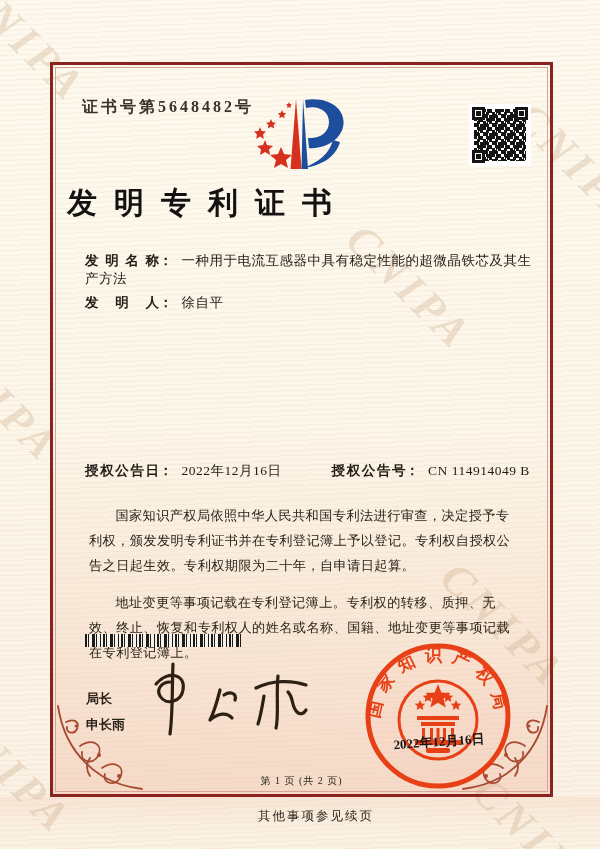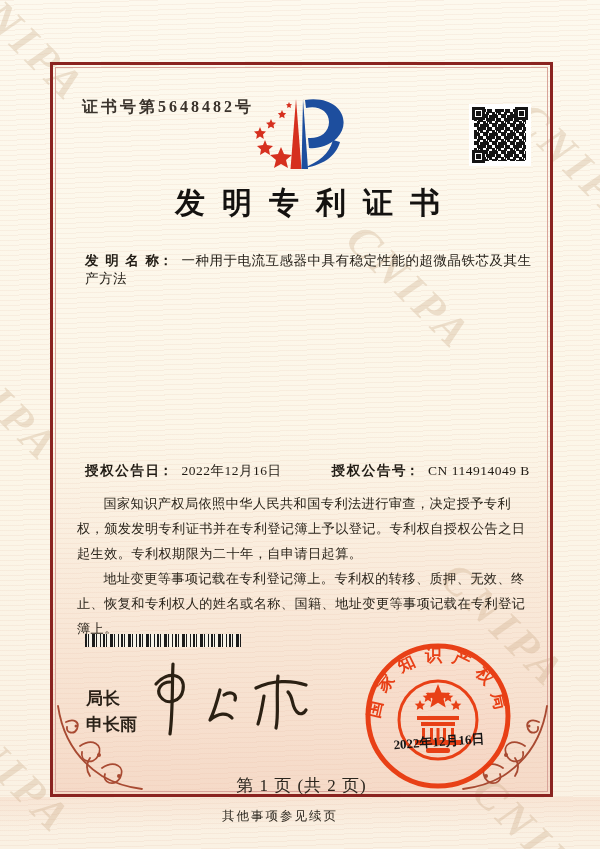--- a/index.html
+++ b/index.html
@@ -63,59 +63,59 @@
     background-image:
       repeating-conic-gradient(#141414 0% 25%, rgba(0,0,0,0) 0% 50%),
       repeating-conic-gradient(#141414 0% 25%, rgba(255,255,255,0) 0% 50%);
     background-size:6px 6px, 9px 9px;
   }
   .finder{position:absolute; width:13px; height:13px; border:3px solid #141414; background:#fff; box-sizing:border-box;}
   .finder::after{content:""; position:absolute; inset:1px; background:#141414;}
   .finder.tl{left:3px; top:3px;} .finder.tr{right:3px; top:3px;} .finder.bl{left:3px; bottom:3px;}
   .title{
     position:absolute; left:50px; top:183px; width:407px; z-index:2;
-    text-align:right; font-size:30px; font-weight:700; color:#141210;
+    text-align:left; font-size:30px; font-weight:700; color:#141210;
     letter-spacing:17px; text-indent:17px;
   }
   .field-row{position:absolute; left:85px; right:58px; z-index:2; font-size:13.5px; white-space:nowrap;}
   .fr1{top:252px; white-space:normal;} .fr2{top:294px;} .fr3{top:327px;}
   .fr4{top:360px;} .fr5{top:394px;} .fr6{top:428px;} .fr7{top:462px;}
   .f-label{display:inline-block; width:74px; text-align:justify; text-align-last:justify; font-weight:700; vertical-align:top;}
   .f-colon{font-weight:700; margin-right:9px;}
   .f-value{font-weight:500; letter-spacing:0.5px;}
   .grant-group{margin-left:50px;}
   .legal{
     position:absolute; left:77px; top:491px; width:452px; z-index:2;
     font-size:13.2px; line-height:25px; color:#2a241b; letter-spacing:0.4px;
   }
-  .legal p{margin:0; text-indent:2em;}
+  .legal p{margin:12px; text-indent:2em;}
   .barcode{
     position:absolute; left:85px; top:634px; width:156px; height:13px; z-index:2;
     background:repeating-linear-gradient(90deg,
       #1b1b1b 0 2px, #f6f2e8 2px 3px,
       #1b1b1b 3px 4px, #f6f2e8 4px 7px,
       #1b1b1b 7px 10px, #f6f2e8 10px 11px,
       #1b1b1b 11px 12px, #f6f2e8 12px 15px,
       #1b1b1b 15px 16px, #f6f2e8 16px 18px);
   }
-  .director{position:absolute; left:86px; top:686px; z-index:2; font-size:17px; font-weight:700; color:#2a2118; line-height:26px;}
+  .director{position:absolute; left:86px; top:686px; z-index:2; font-size:13px; font-weight:700; color:#2a2118; line-height:26px;}
   .signature{position:absolute; left:140px; top:660px; z-index:3;}
   .seal{position:absolute; left:360px; top:640px; z-index:3; opacity:0.95;}
   .seal-date{
     position:absolute; left:366px; top:733px; width:146px; z-index:4;
     text-align:center; font-size:13px; font-weight:700; color:#151515;
     transform:rotate(-4deg); font-family:"Liberation Serif",serif; white-space:nowrap;
   }
   .page-no{
     position:absolute; left:50px; top:774px; width:503px; z-index:2;
-    text-align:center; font-size:17px; color:#2b261e; letter-spacing:1px;
+    text-align:center; font-size:10px; color:#2b261e; letter-spacing:1px;
   }
   .footer-note{
     position:absolute; left:0; top:808px; width:560px; z-index:2;
-    text-align:center; font-size:12.5px; color:#2b261e; letter-spacing:2px;
+    text-align:center; font-size:12.5px; color:#2b261e; letter-spacing:2px;padding-left:36px;
   }
 </style>
 </head>
 <body>
 
 <div id="page">
   <div class="texture"></div>
   <div class="pink-tint"></div>
   <div class="pink-tint-bottom"></div>
 
@@ -183,20 +183,23 @@
     <div class="qr-body"></div>
     <div class="finder tl"></div>
     <div class="finder tr"></div>
     <div class="finder bl"></div>
   </div>
 
   <div class="title">发明专利证书</div>
 
   <div class="field-row fr1">
     <span class="f-label">发明名称</span><span class="f-colon">：</span><span class="f-value">一种用于电流互感器中具有稳定性能的超微晶铁芯及其生产方法</span>
+  </div>
+  <div class="field-row fr2">
+    <span class="f-label">发明人</span><span class="f-colon">：</span><span class="f-value">徐自平</span>
   </div>
   <div class="field-row fr7">
     <span class="f-label">授权公告日</span><span class="f-colon">：</span><span class="f-value">2022年12月16日</span><span class="grant-group"><span class="f-label">授权公告号</span><span class="f-colon">：</span><span class="f-value">CN 114914049 B</span></span>
   </div>
 
   <div class="legal">
     <p>国家知识产权局依照中华人民共和国专利法进行审查，决定授予专利权，颁发发明专利证书并在专利登记簿上予以登记。专利权自授权公告之日起生效。专利权期限为二十年，自申请日起算。</p>
     <p>地址变更等事项记载在专利登记簿上。专利权的转移、质押、无效、终止、恢复和专利权人的姓名或名称、国籍、地址变更等事项记载在专利登记簿上。</p>
   </div>
 

